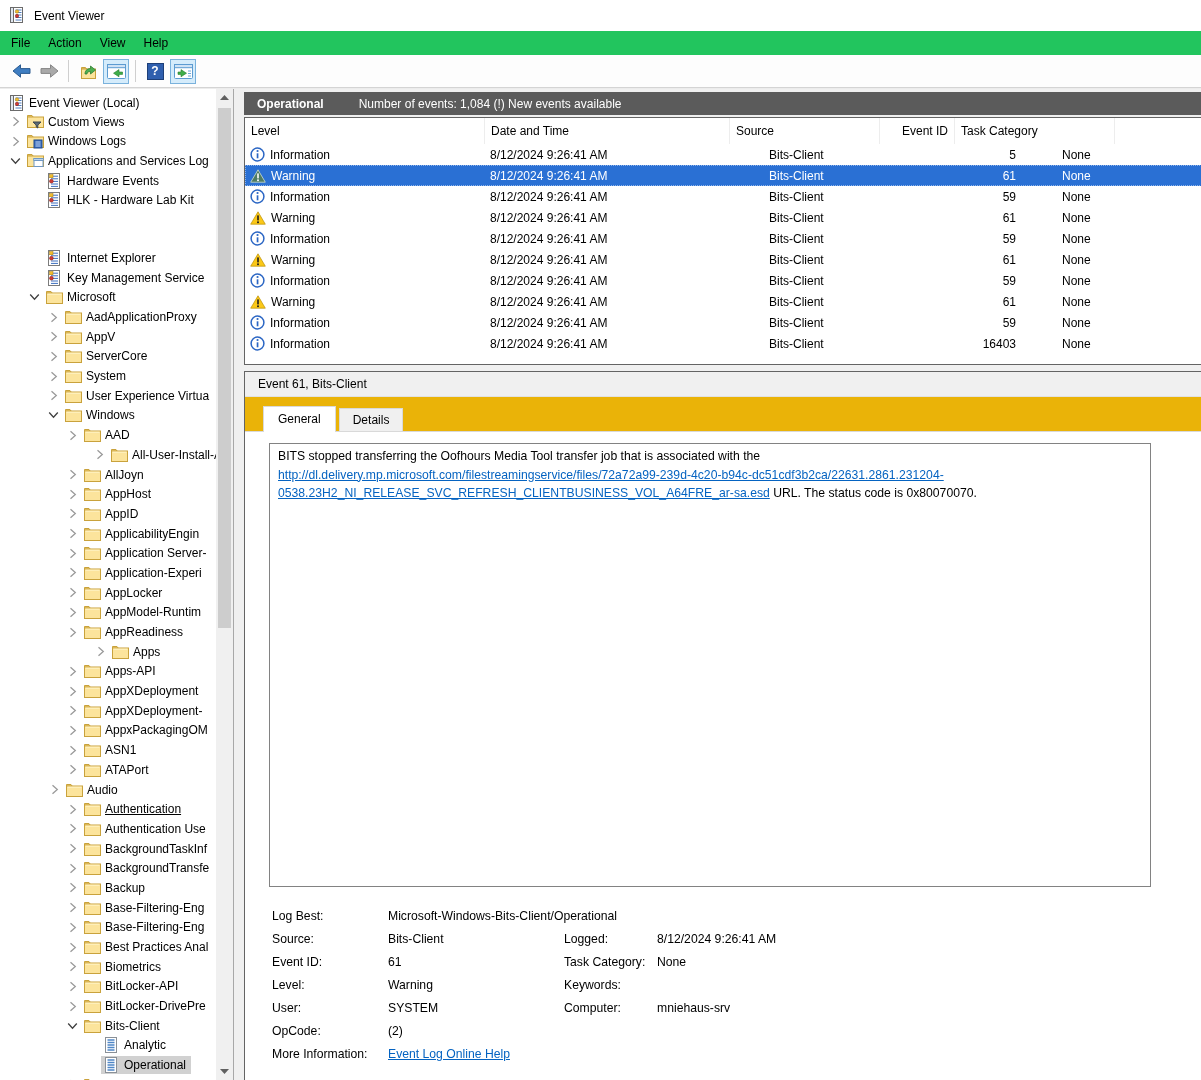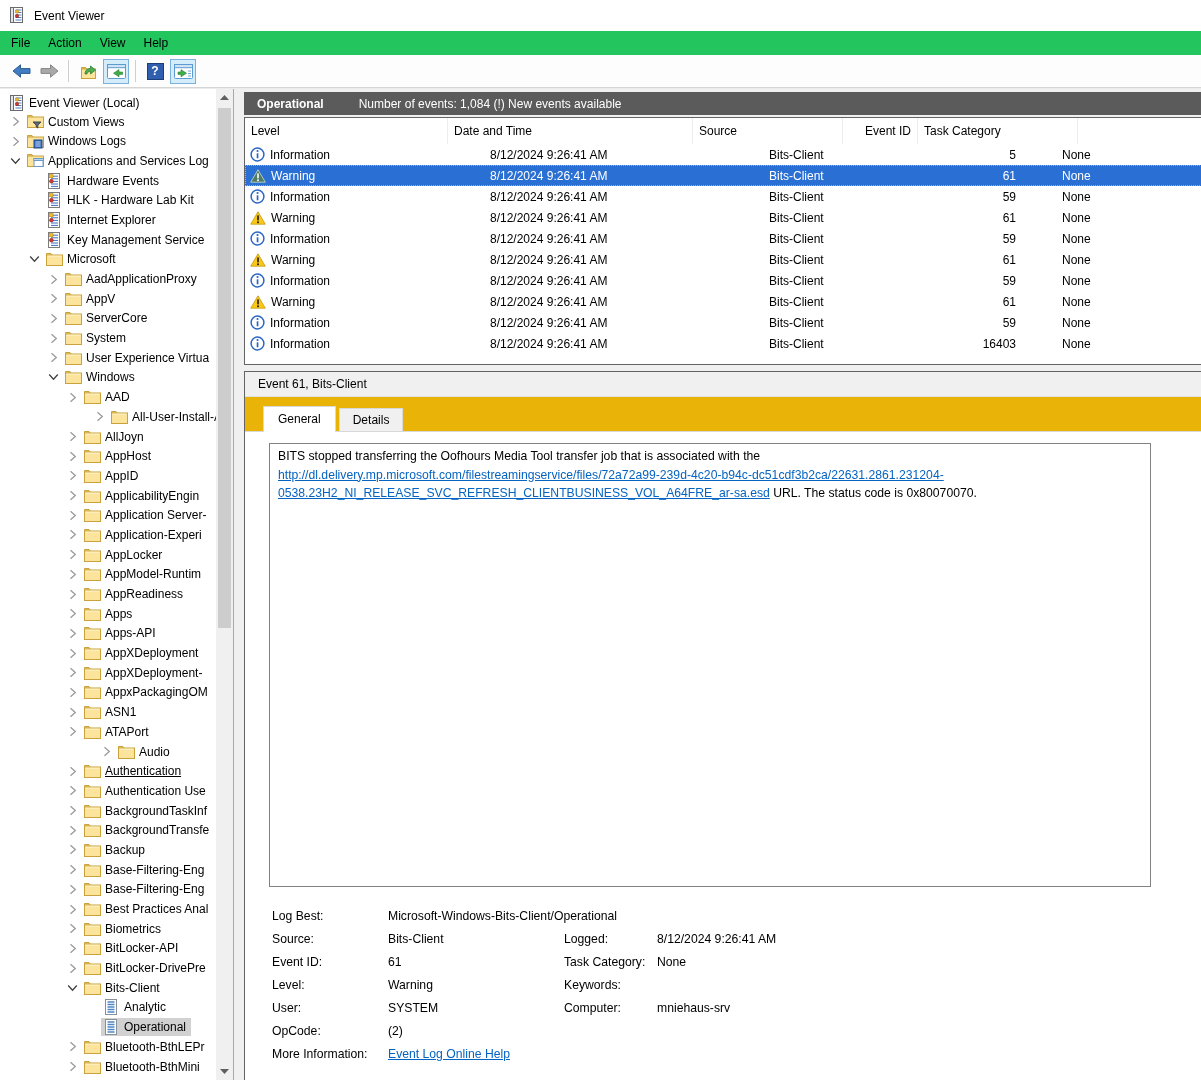--- a/index.html
+++ b/index.html
@@ -232,21 +232,21 @@
               <svg width="14" height="16" viewBox="0 0 14 16">
                 <rect x="1.5" y="0.5" width="11" height="15" fill="#fff" stroke="#7c7c7c"></rect>
                 <path d="M4 3.2h7M4 5.8h7M4 8.4h7M4 11h7M4 13.4h7" stroke="#3c6ebf" stroke-width="1"></path>
                 <rect x="2.6" y="1.6" width="3.4" height="3.2" fill="#f1bd2e" stroke="#a87f12" stroke-width="0.5"></rect>
                 <circle cx="4.4" cy="8.2" r="1.9" fill="#cc3a32" stroke="#8d1f1a" stroke-width="0.5"></circle>
               </svg>
             </span>
             <span class="tlabel">HLK - Hardware Lab Kit</span>
           </span>
         </div>
-        <div class="tree-row" style="padding-left: 25px;">
+        <div class="tree-row" style="padding-left: 25px; margin-top: 38px;">
           <span class="chev"></span>
           <span class="hl">
             <span class="ticon">
               <svg width="14" height="16" viewBox="0 0 14 16">
                 <rect x="1.5" y="0.5" width="11" height="15" fill="#fff" stroke="#7c7c7c"></rect>
                 <path d="M4 3.2h7M4 5.8h7M4 8.4h7M4 11h7M4 13.4h7" stroke="#3c6ebf" stroke-width="1"></path>
                 <rect x="2.6" y="1.6" width="3.4" height="3.2" fill="#f1bd2e" stroke="#a87f12" stroke-width="0.5"></rect>
                 <circle cx="4.4" cy="8.2" r="1.9" fill="#cc3a32" stroke="#8d1f1a" stroke-width="0.5"></circle>
               </svg>
             </span>
@@ -566,21 +566,21 @@
             <span class="ticon">
               <svg width="17" height="14" viewBox="0 0 17 14">
                 <path d="M0.5 3.5 v-2 h4.5 l1.3 1.8 h-5.8" fill="#f5d87e" stroke="#c9a23c"></path>
                 <rect x="0.5" y="3" width="16" height="10.5" fill="#fce49c" stroke="#c9a23c"></rect>
                 <path d="M1.5 4.2h14" stroke="#fff3c9"></path>
               </svg>
             </span>
             <span class="tlabel">AppReadiness</span>
           </span>
         </div>
-        <div class="tree-row" style="padding-left: 63px;">
+        <div class="tree-row" style="padding-left: 63px; margin-left: 28px;">
           <span class="chev">
             <svg width="8" height="11" viewBox="0 0 8 11">
               <path d="M1.5 1.2 L6.3 5.5 L1.5 9.8" fill="none" stroke="#9a9a9a" stroke-width="1.3"></path>
             </svg>
           </span>
           <span class="hl">
             <span class="ticon">
               <svg width="17" height="14" viewBox="0 0 17 14">
                 <path d="M0.5 3.5 v-2 h4.5 l1.3 1.8 h-5.8" fill="#f5d87e" stroke="#c9a23c"></path>
                 <rect x="0.5" y="3" width="16" height="10.5" fill="#fce49c" stroke="#c9a23c"></rect>
@@ -685,21 +685,21 @@
             <span class="ticon">
               <svg width="17" height="14" viewBox="0 0 17 14">
                 <path d="M0.5 3.5 v-2 h4.5 l1.3 1.8 h-5.8" fill="#f5d87e" stroke="#c9a23c"></path>
                 <rect x="0.5" y="3" width="16" height="10.5" fill="#fce49c" stroke="#c9a23c"></rect>
                 <path d="M1.5 4.2h14" stroke="#fff3c9"></path>
               </svg>
             </span>
             <span class="tlabel">ATAPort</span>
           </span>
         </div>
-        <div class="tree-row" style="padding-left: 97px;">
+        <div class="tree-row" style="padding-left: 45px;">
           <span class="chev">
             <svg width="8" height="11" viewBox="0 0 8 11">
               <path d="M1.5 1.2 L6.3 5.5 L1.5 9.8" fill="none" stroke="#9a9a9a" stroke-width="1.3"></path>
             </svg>
           </span>
           <span class="hl">
             <span class="ticon">
               <svg width="17" height="14" viewBox="0 0 17 14">
                 <path d="M0.5 3.5 v-2 h4.5 l1.3 1.8 h-5.8" fill="#f5d87e" stroke="#c9a23c"></path>
                 <rect x="0.5" y="3" width="16" height="10.5" fill="#fce49c" stroke="#c9a23c"></rect>
@@ -991,21 +991,21 @@
 
   <div class="main">
     <div class="list-header">
       <span class="lh-title">Operational</span>
       <span>Number of events: 1,084 (!) New events available</span>
     </div>
 
     <div class="events-box">
       <div class="events-table">
         <div class="ev-hrow">
-            <div class="ev-hcell" style="width: 203px;">Level</div>
+            <div class="ev-hcell" style="width: 240px;">Level</div>
             <div class="ev-hcell" style="width: 245px;">Date and Time</div>
             <div class="ev-hcell" style="width: 150px;">Source</div>
             <div class="ev-hcell right" style="width: 75px;">Event ID</div>
             <div class="ev-hcell" style="width: 160px;">Task Category</div>
             <div class="ev-hcell" style="flex: 1 1 0%; border-right: none;"></div>
           </div>
         <div>
             <div class="ev-row">
               <div class="ev-cell ev-level" style="width: 205px;">
                 <span class="icn">

